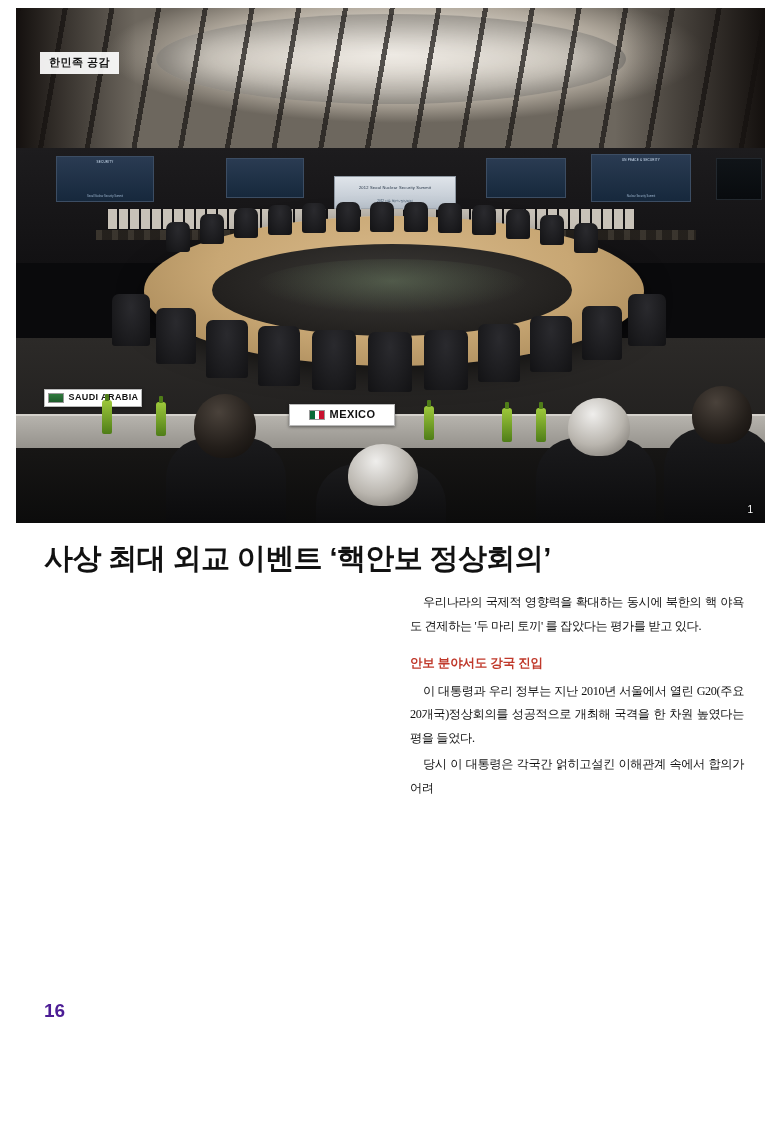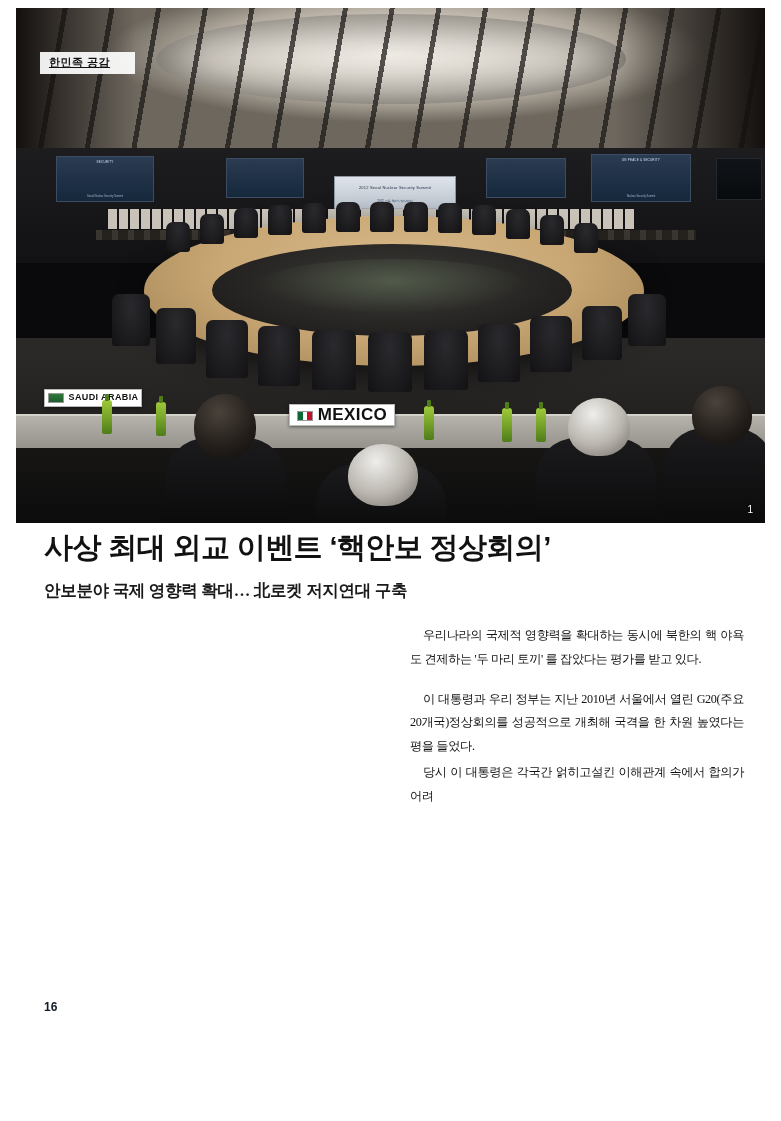--- a/index.html
+++ b/index.html
@@ -160,21 +160,21 @@
     display: inline-block; width: 14px; height: 8px; vertical-align: middle;
     margin-right: 5px; border: 1px solid #999;
   }
   .plate-saudi {
     left: 28px; top: 381px; width: 96px; height: 16px;
     font-size: 9px; line-height: 15px;
   }
   .plate-saudi .flagchip { background: linear-gradient(#2f7a3d,#1f5c2c); }
   .plate-mexico {
     left: 273px; top: 396px; width: 104px; height: 20px;
-    font-size: 17px; line-height: 19px; text-align: center;
+    font-size: 11px; line-height: 19px; text-align: center;
   }
   .plate-mexico .flagchip {
     background: linear-gradient(90deg,#0a6b37 0 33%, #ffffff 33% 66%, #c8102e 66% 100%);
   }
 
   
   .fg-desk {
     position: absolute; left: 0; top: 406px; width: 100%; height: 40px;
     background: linear-gradient(#b6b3ad, #8d8a84);
     border-top: 2px solid #d4d1cb;
@@ -217,30 +217,29 @@
   }
 
   .corner-tag {
     position: absolute;
     left: 24px; top: 44px;
     background: rgba(255,255,255,.92);
     color: #111;
     font-family: "Liberation Sans", sans-serif;
     font-size: 11px;
     font-weight: bold;
-    padding: 3px 25px 4px 9px;
+    padding: 3px 9px 4px 9px;
     letter-spacing: .5px;
-    text-decoration: underline;
   }
 
   
   .article {
     position: absolute;
     left: 44px;
-    top: 528px;
+    top: 539px;
     width: 700px;
   }
   .headline {
     font-size: 29px;
     font-weight: bold;
     color: #111;
     letter-spacing: -0.6px;
     margin: 0 0 12px 0;
     font-family: "Liberation Sans", sans-serif;
   }
@@ -278,24 +277,24 @@
     margin: 0 0 2px 0;
     color: #111;
     letter-spacing: -0.35px;
   }
   .gap { height: 14px; }
 
   .pagenum {
     position: absolute;
     left: 44px;
     top: 1000px;
-    font-size: 12px;
+    font-size: 19px;
     font-weight: bold;
     font-family: "Liberation Sans", sans-serif;
-    color: #0f172a;
+    color: #4c1d95;
   }
 </style>
 </head>
 <body>
 
 <div class="photo">
 
   <div class="ceiling"></div>
   <div class="ceil-beams"></div>
   <div class="ceil-dark-left"></div>
@@ -428,31 +427,31 @@
 
   <div class="shoulder" style="left:648px; top:420px; width:110px; height:100px;"></div>
   <div class="head hair-dark" style="left:676px; top:378px; width:60px; height:58px;"></div>
 
   <div class="corner-tag">한민족 공감</div>
   <div class="photo-num">1</div>
 </div>
 
 <div class="article">
   <h1 class="headline">사상 최대 외교 이벤트 ‘핵안보 정상회의’</h1>
-  <h2 class="subhead">안보분야 국제 영향력 확대… 北로켓 저지연대 구축</h2>
   <div class="rule"></div>
 
   <div class="cols">
 
     <div class="col">
     </div>
 
     <div class="col">
       <p class="para">우리나라의 국제적 영향력을 확대하는 동시에 북한의 핵 야욕도 견제하는 '두 마리 토끼' 를 잡았다는 평가를 받고 있다.</p>
       <div class="gap"></div>
+      <div class="sec-title">안보 분야서도 강국 진입</div>
       <p class="para">이 대통령과 우리 정부는 지난 2010년 서울에서 열린 G20(주요20개국)정상회의를 성공적으로 개최해 국격을 한 차원 높였다는 평을 들었다.</p>
       <p class="para">당시 이 대통령은 각국간 얽히고설킨 이해관계 속에서 합의가 어려</p>
     </div>
 
   </div>
 </div>
 
 <div class="pagenum">16</div>
 
 </body></html>

